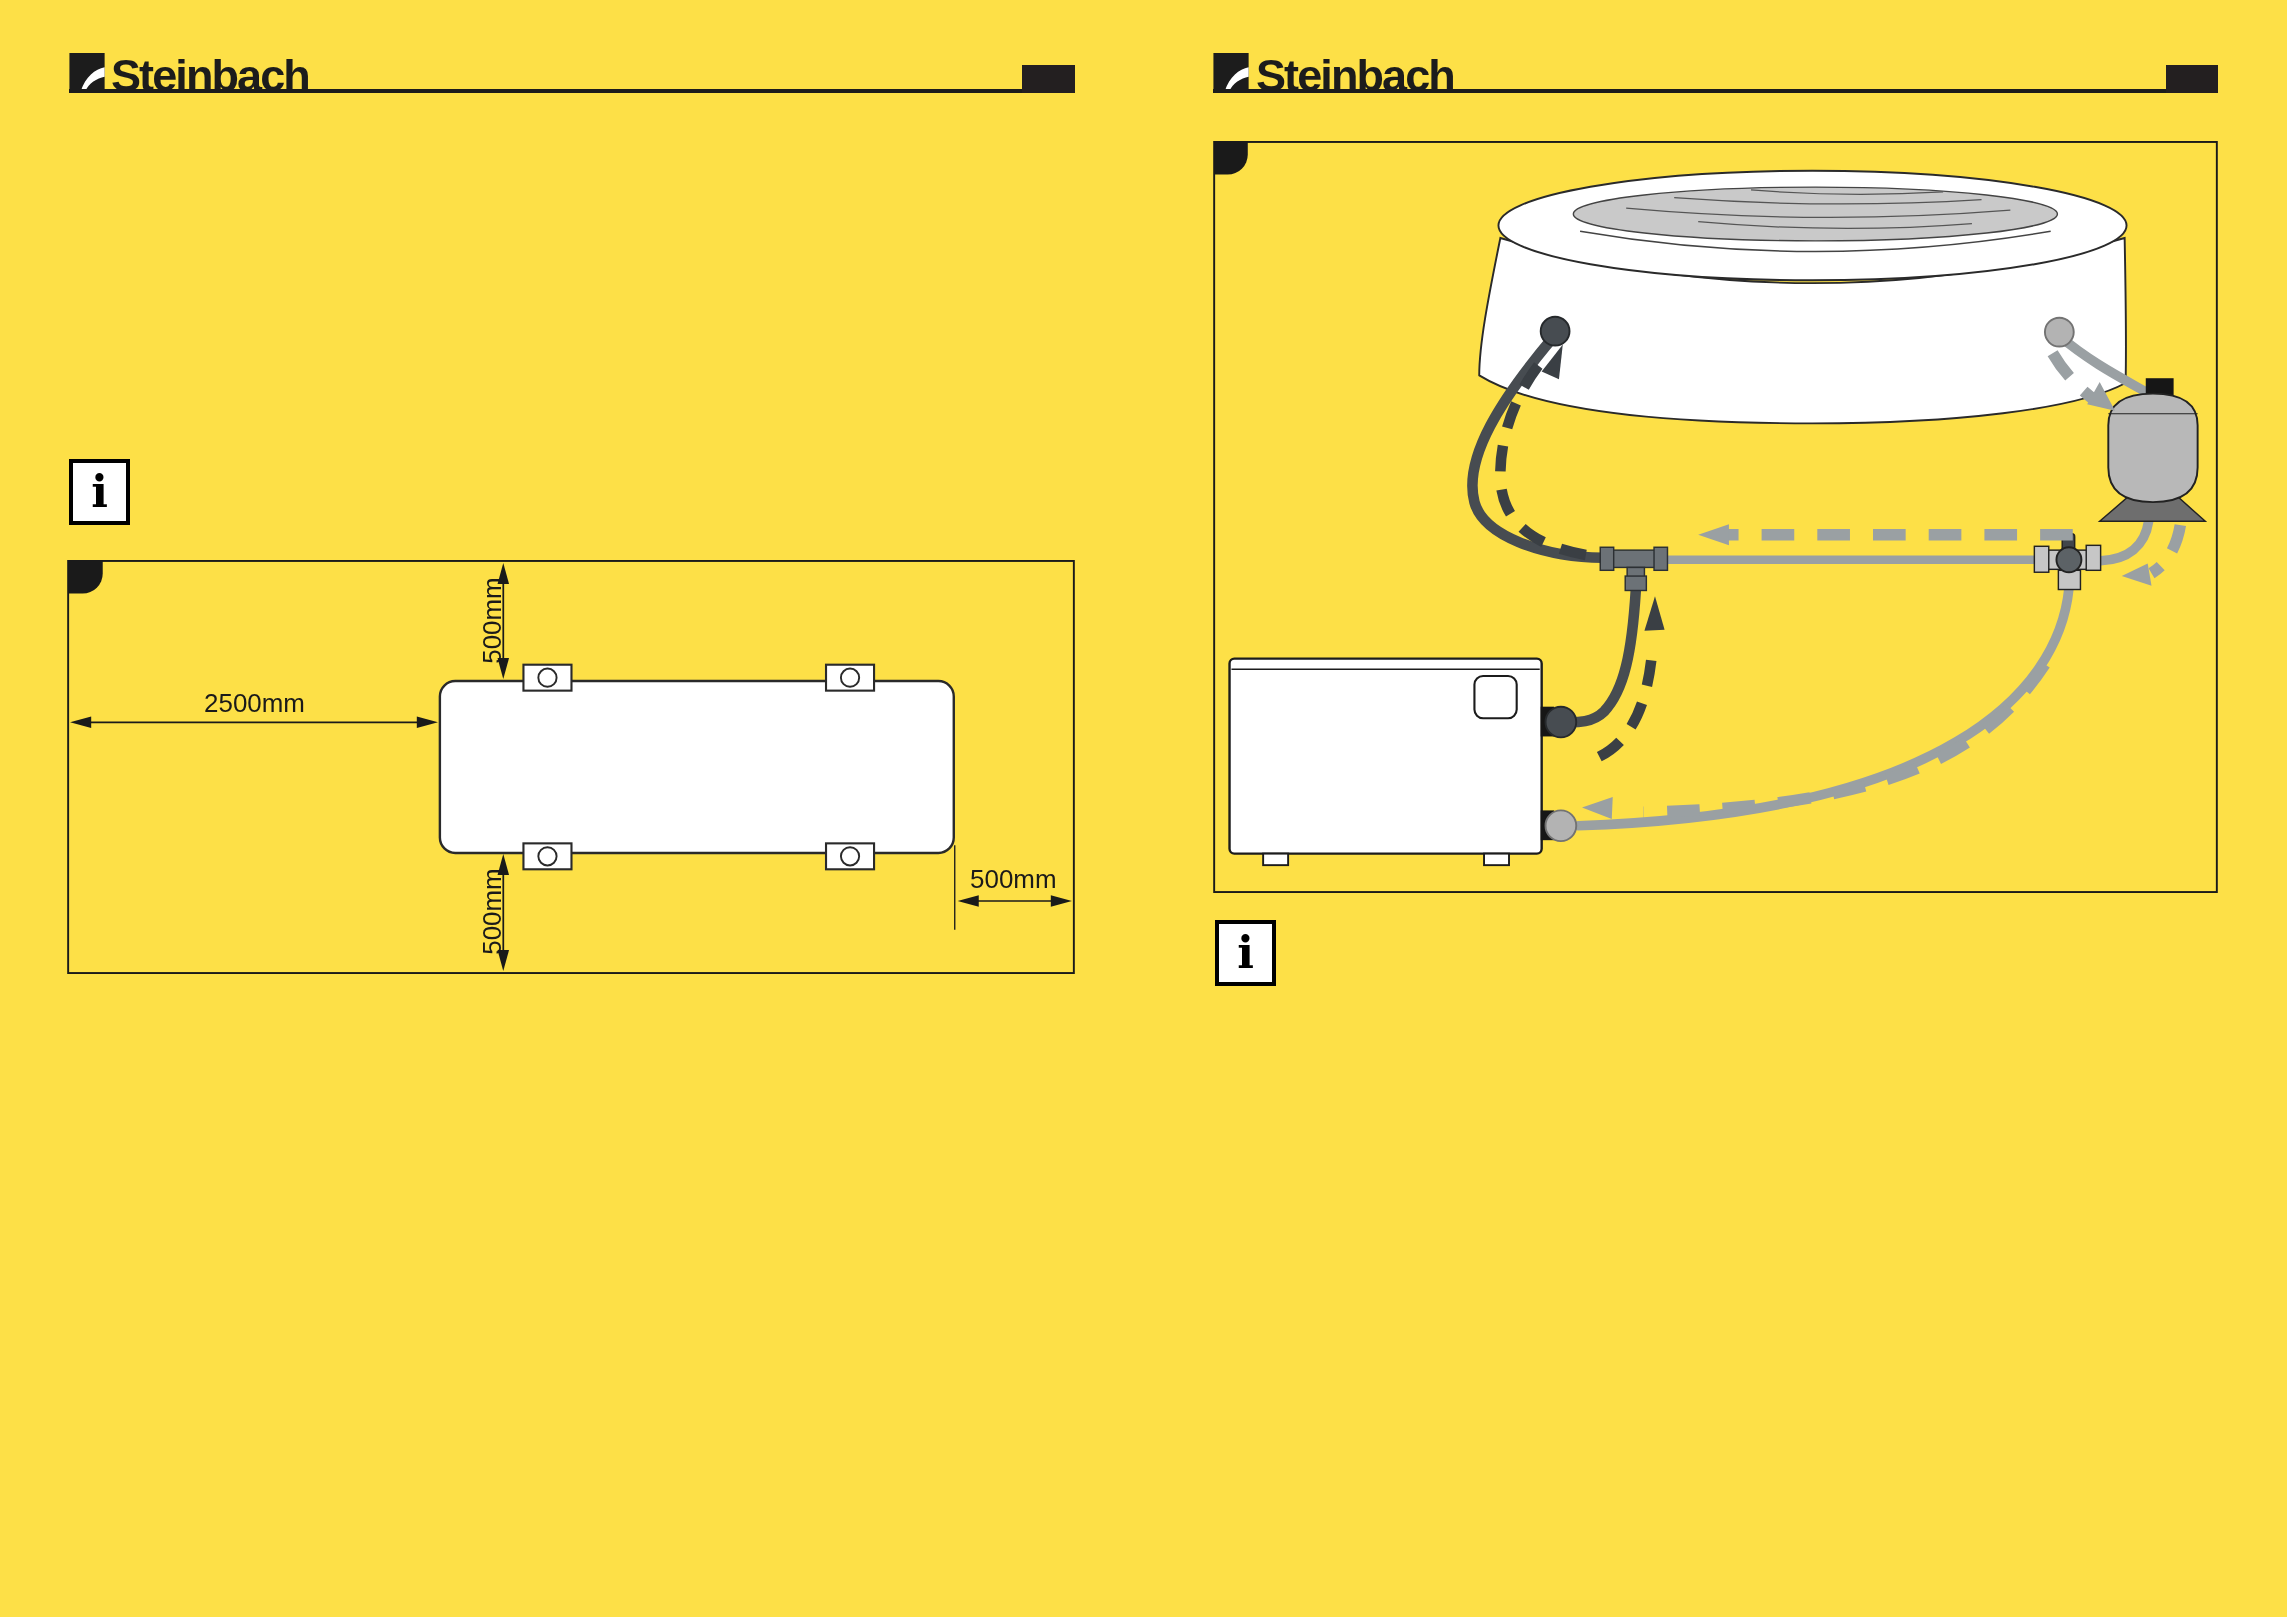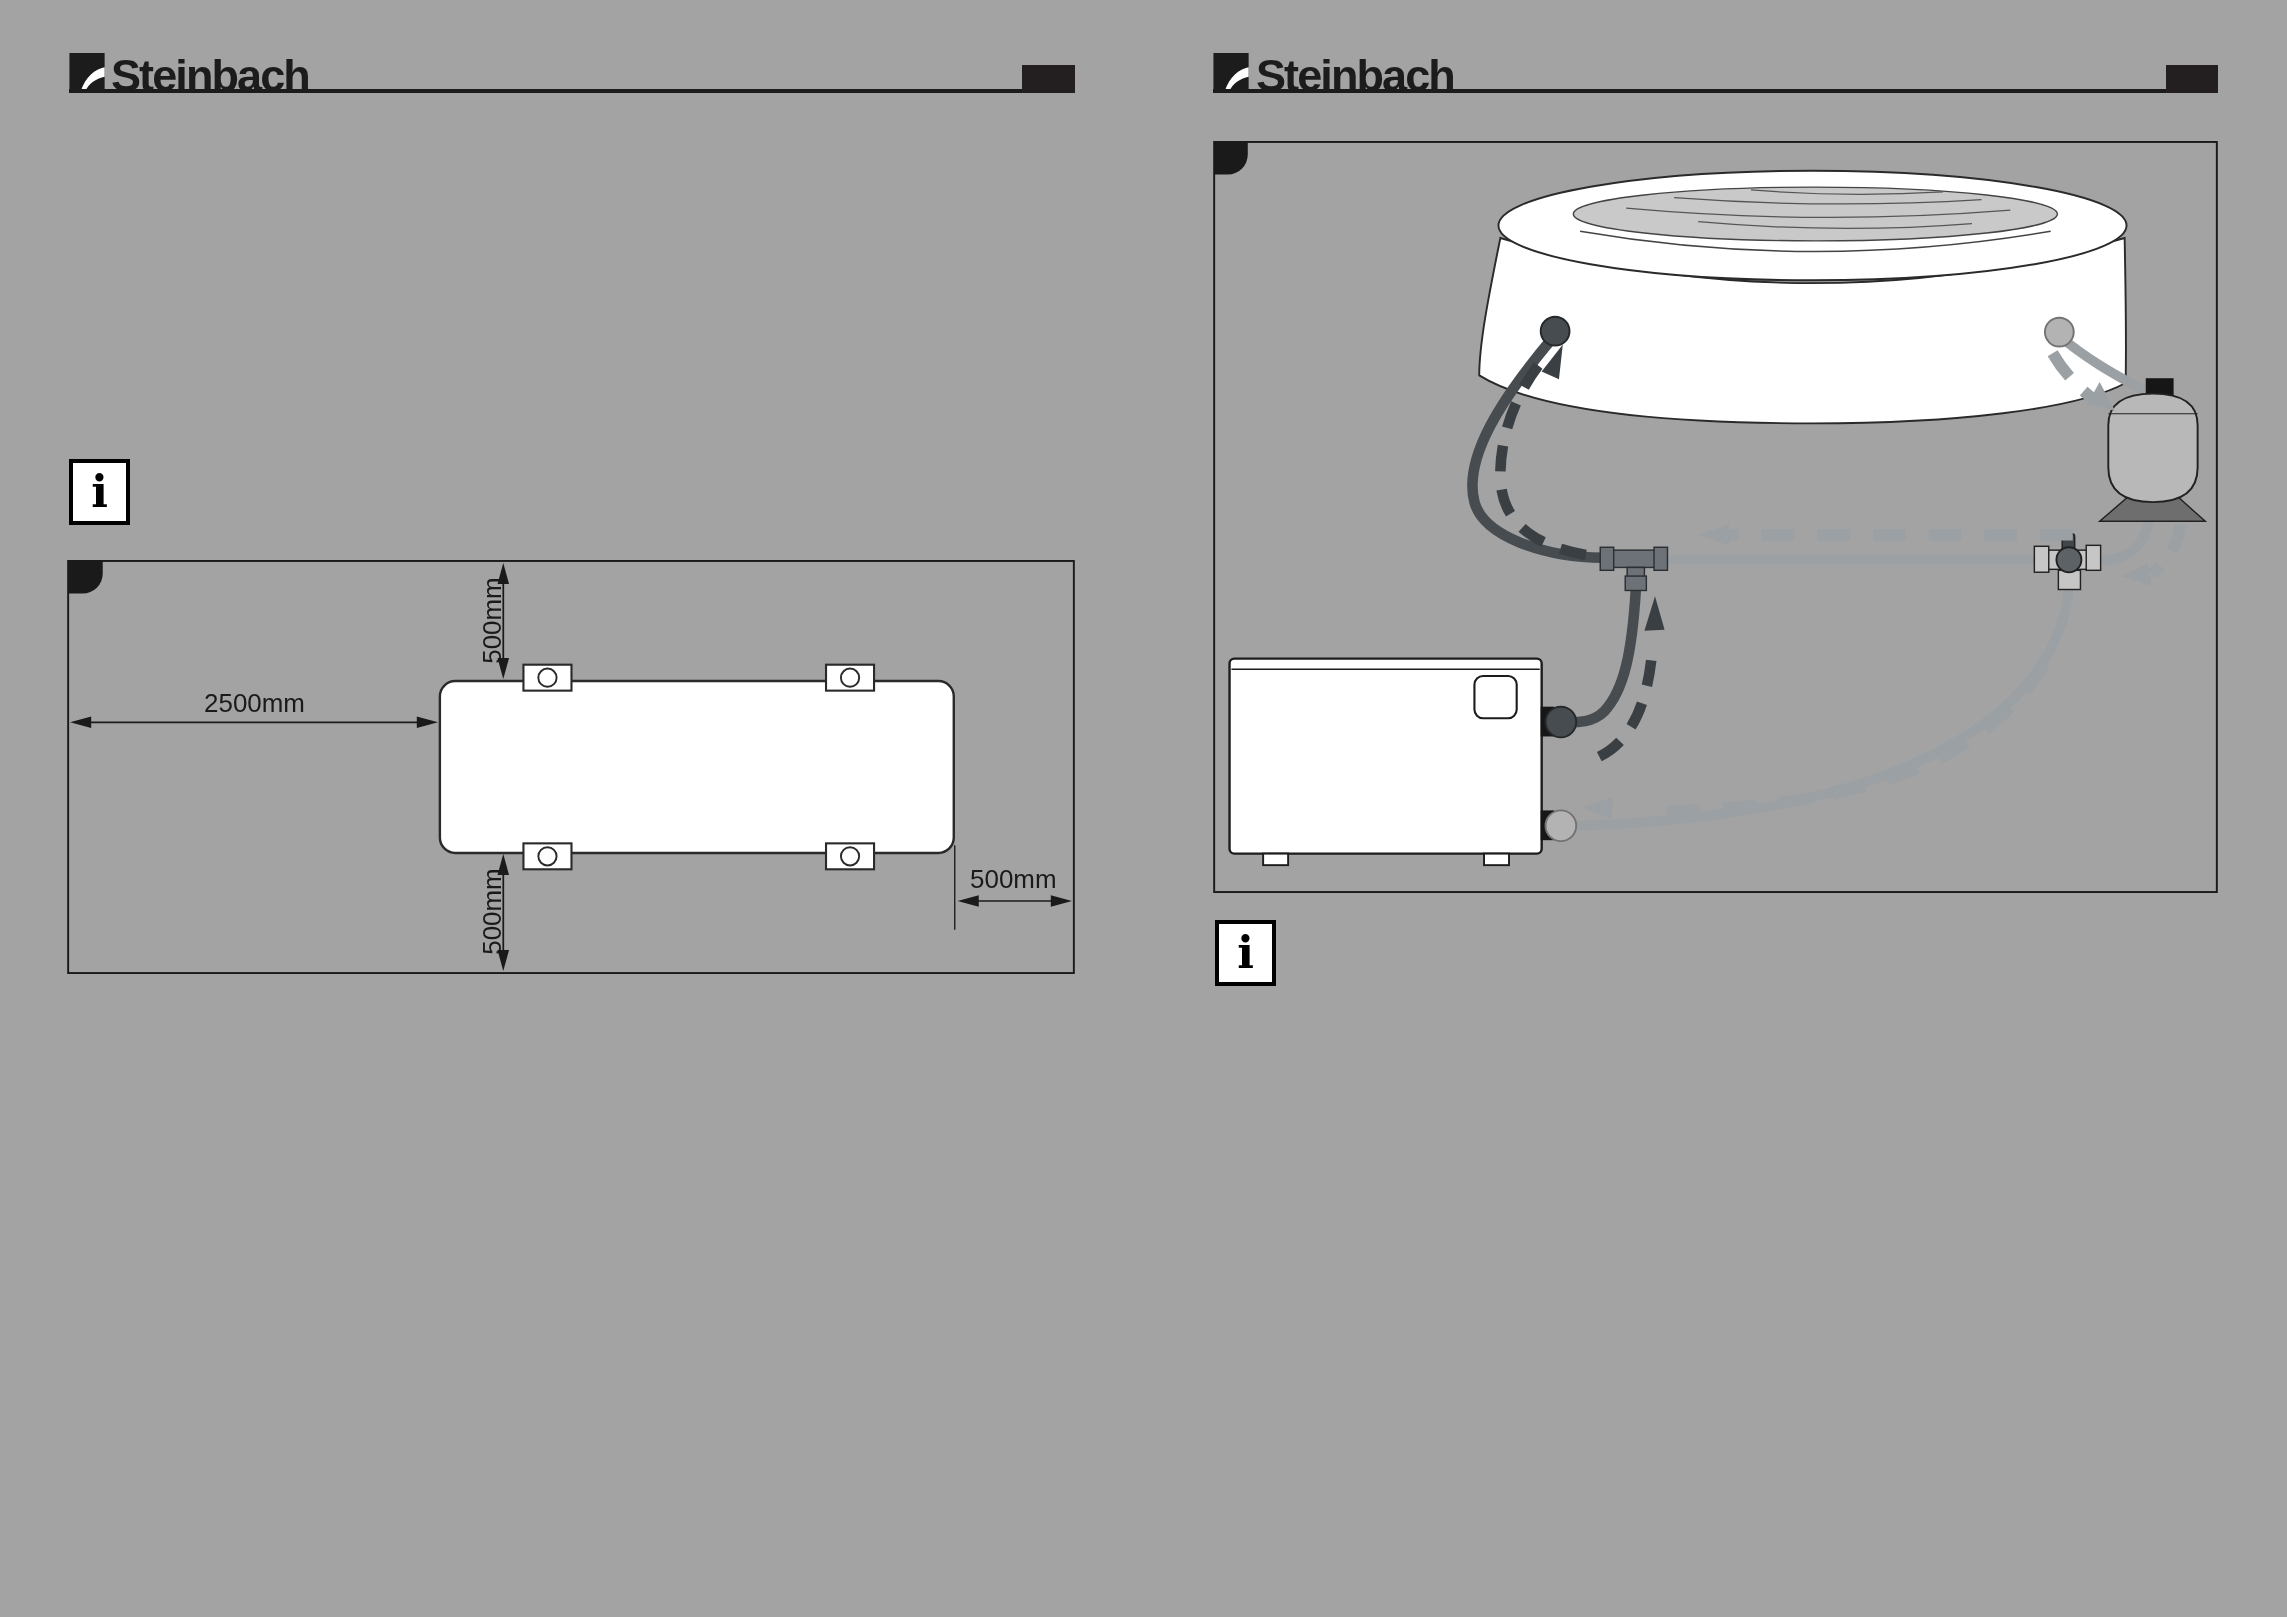--- a/index.html
+++ b/index.html
@@ -1,16 +1,16 @@
 <!DOCTYPE html>
 <html><head>
 <meta charset="utf-8">
 <style>
   html,body{margin:0;padding:0;background:#ffffff;}
-  .canvas{position:relative;width:2287px;height:1618px;background:#a3a3a3;overflow:hidden;
+  .canvas{position:relative;width:2287px;height:1618px;background:#fde047;overflow:hidden;
           font-family:"Liberation Sans",sans-serif;color:#1a1a1a;}
   .abs{position:absolute;}
   .wordmark{font-weight:bold;font-size:45px;letter-spacing:-1.9px;color:#1c1c1c;white-space:nowrap;}
   .rule{height:3.8px;background:#1c1c1c;}
   .pagebox{background:#231f20;}
   .infobox{width:53px;height:58px;border:4.8px solid #000;background:#fff;
            display:flex;align-items:center;justify-content:center;}
   .infobox span{font-family:"DejaVu Serif",serif;font-weight:bold;font-size:44px;line-height:1;color:#000;}
   svg text{font-family:"Liberation Sans",sans-serif;font-size:27px;fill:#1a1a1a;}
 </style>

